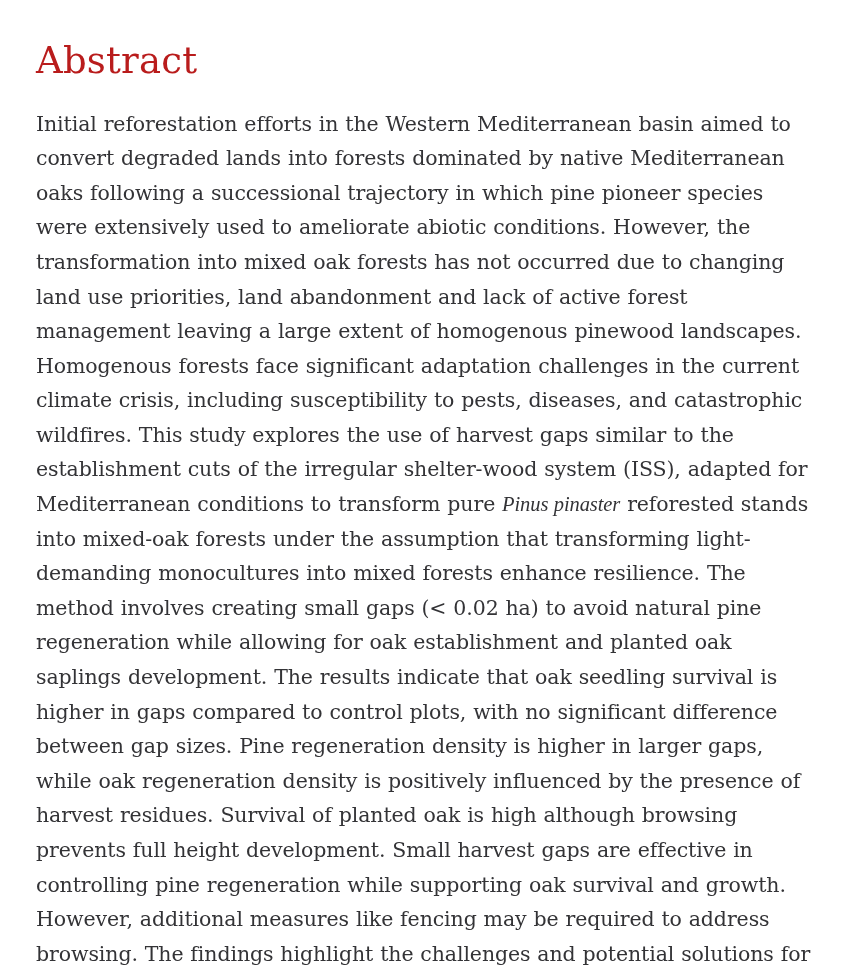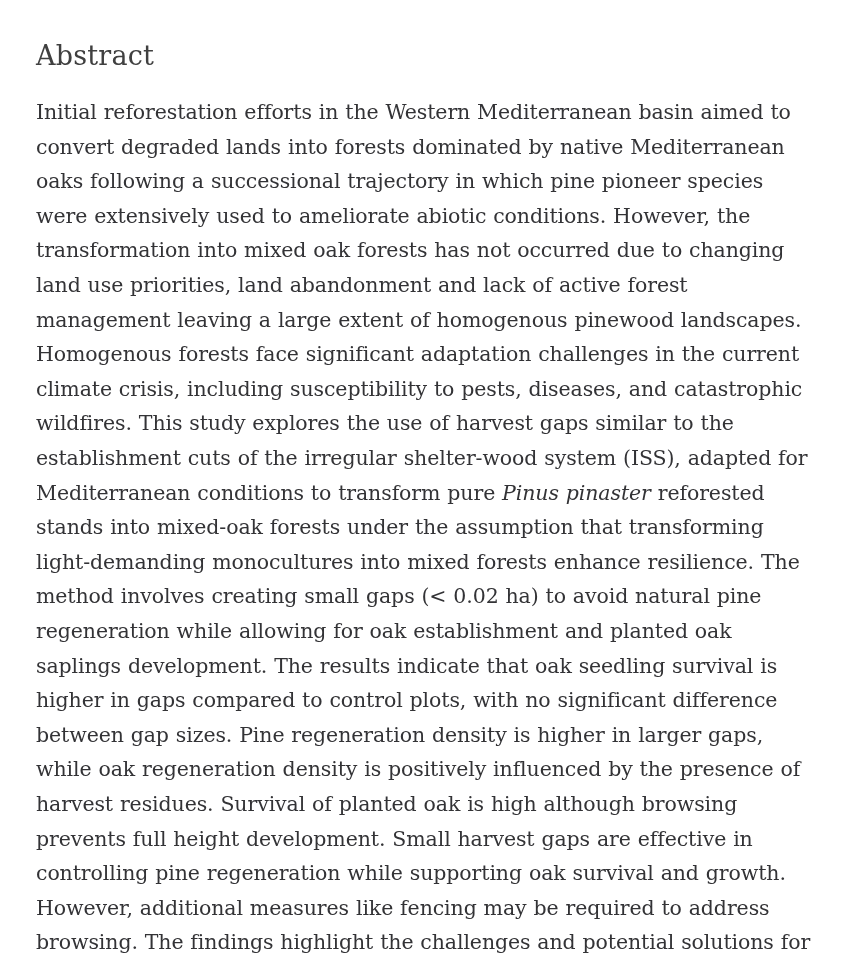--- a/index.html
+++ b/index.html
@@ -14,41 +14,42 @@
   body {
     font-family: "DejaVu Serif", "Liberation Serif", serif;
   }
 
   .abstract-section {
     padding: 40px 32px 0 36px;
     width: 852px;
   }
 
   .abstract-heading {
-    font-size: 27px;
+    font-size: 37px;
     font-weight: 400;
-    color: #404040;
+    color: #b91c1c;
     letter-spacing: 0.2px;
     line-height: 1.15;
     font-family: "DejaVu Serif", "Liberation Serif", serif;
   }
 
   .abstract-paragraph {
     margin-top: 24px;
     max-width: 784px;
     font-size: 20.5px;
     line-height: 34.6px;
     color: #333336;
     text-align: left;
     letter-spacing: -0.1px;
     word-spacing: 0.5px;
   }
 
   .abstract-paragraph em {
     font-style: italic;
+    font-family: Liberation Serif, serif;
   }
 </style>
 </head>
 <body>
 
 <main class="abstract-section">
   <h1 class="abstract-heading">Abstract</h1>
 
   <p class="abstract-paragraph"><span>Initial reforestation efforts in the Western Mediterranean basin aimed to convert degraded lands into forests dominated by native Mediterranean oaks following a successional trajectory in which pine pioneer species were extensively used to ameliorate abiotic conditions. However, the transformation into mixed oak forests has not occurred due to changing land use priorities, land abandonment and lack of active forest management leaving a large extent of homogenous pinewood landscapes. Homogenous forests face significant adaptation challenges in the current climate crisis, including susceptibility to pests, diseases, and catastrophic wildfires. This study explores the use of harvest gaps similar to the establishment cuts of the irregular shelter-wood system (ISS), adapted for Mediterranean conditions to transform pure </span><em>Pinus pinaster</em><span> reforested stands into mixed-oak forests under the assumption that transforming light-demanding monocultures into mixed forests enhance resilience. The method involves creating small gaps (&lt; 0.02 ha) to avoid natural pine regeneration while allowing for oak establishment and planted oak saplings development. The results indicate that oak seedling survival is higher in gaps compared to control plots, with no significant difference between gap sizes. Pine regeneration density is higher in larger gaps, while oak regeneration density is positively influenced by the presence of harvest residues. Survival of planted oak is high although browsing prevents full height development. Small harvest gaps are effective in controlling pine regeneration while supporting oak survival and growth. However, additional measures like fencing may be required to address browsing. The findings highlight the challenges and potential solutions for transforming homogenous forests into more resilient mixed forests.</span></p>
 </main>

